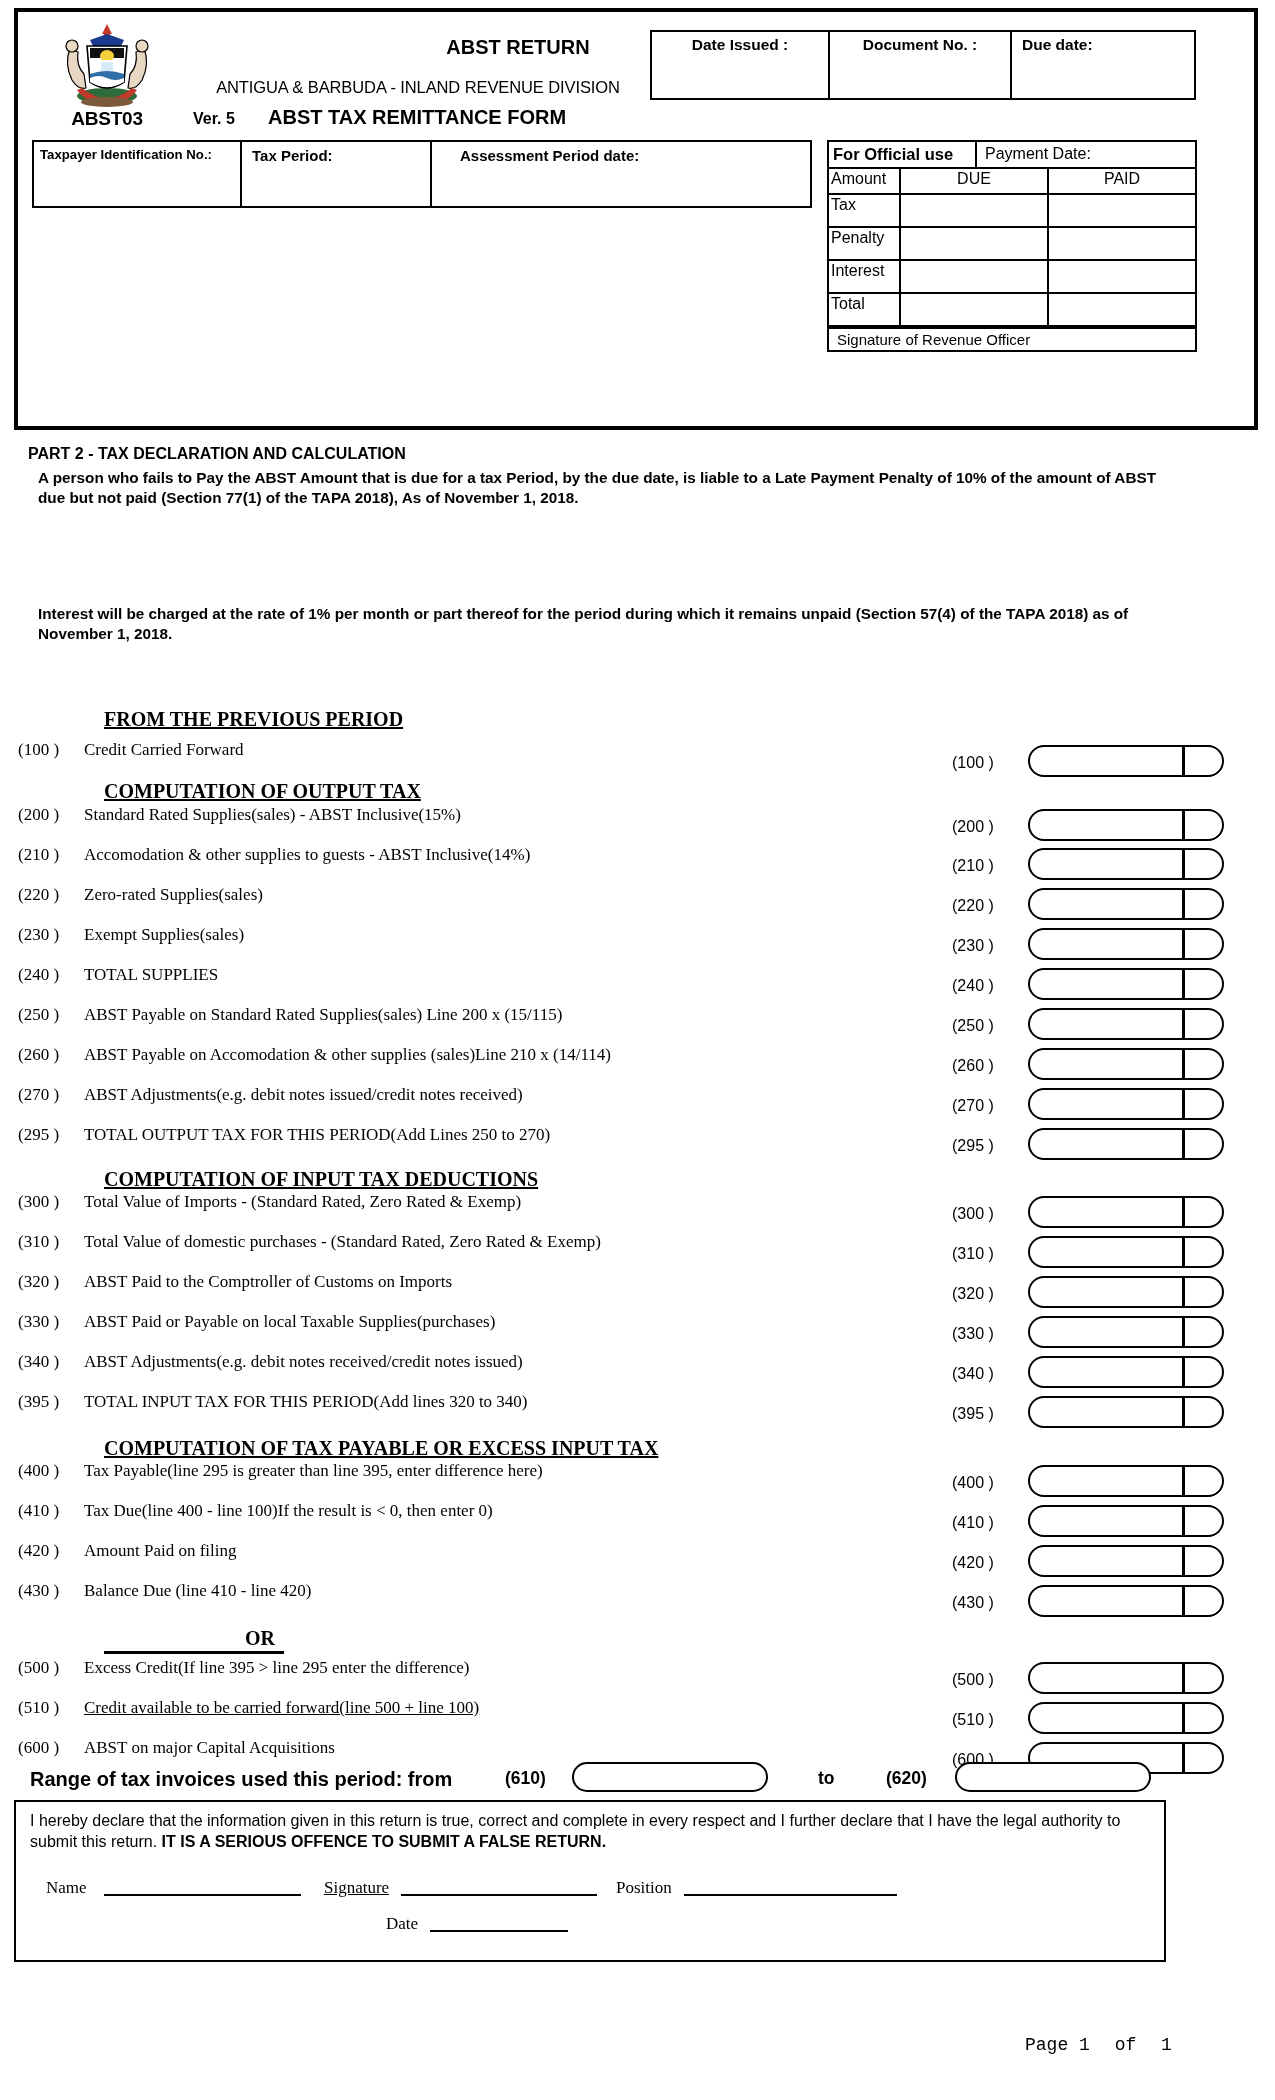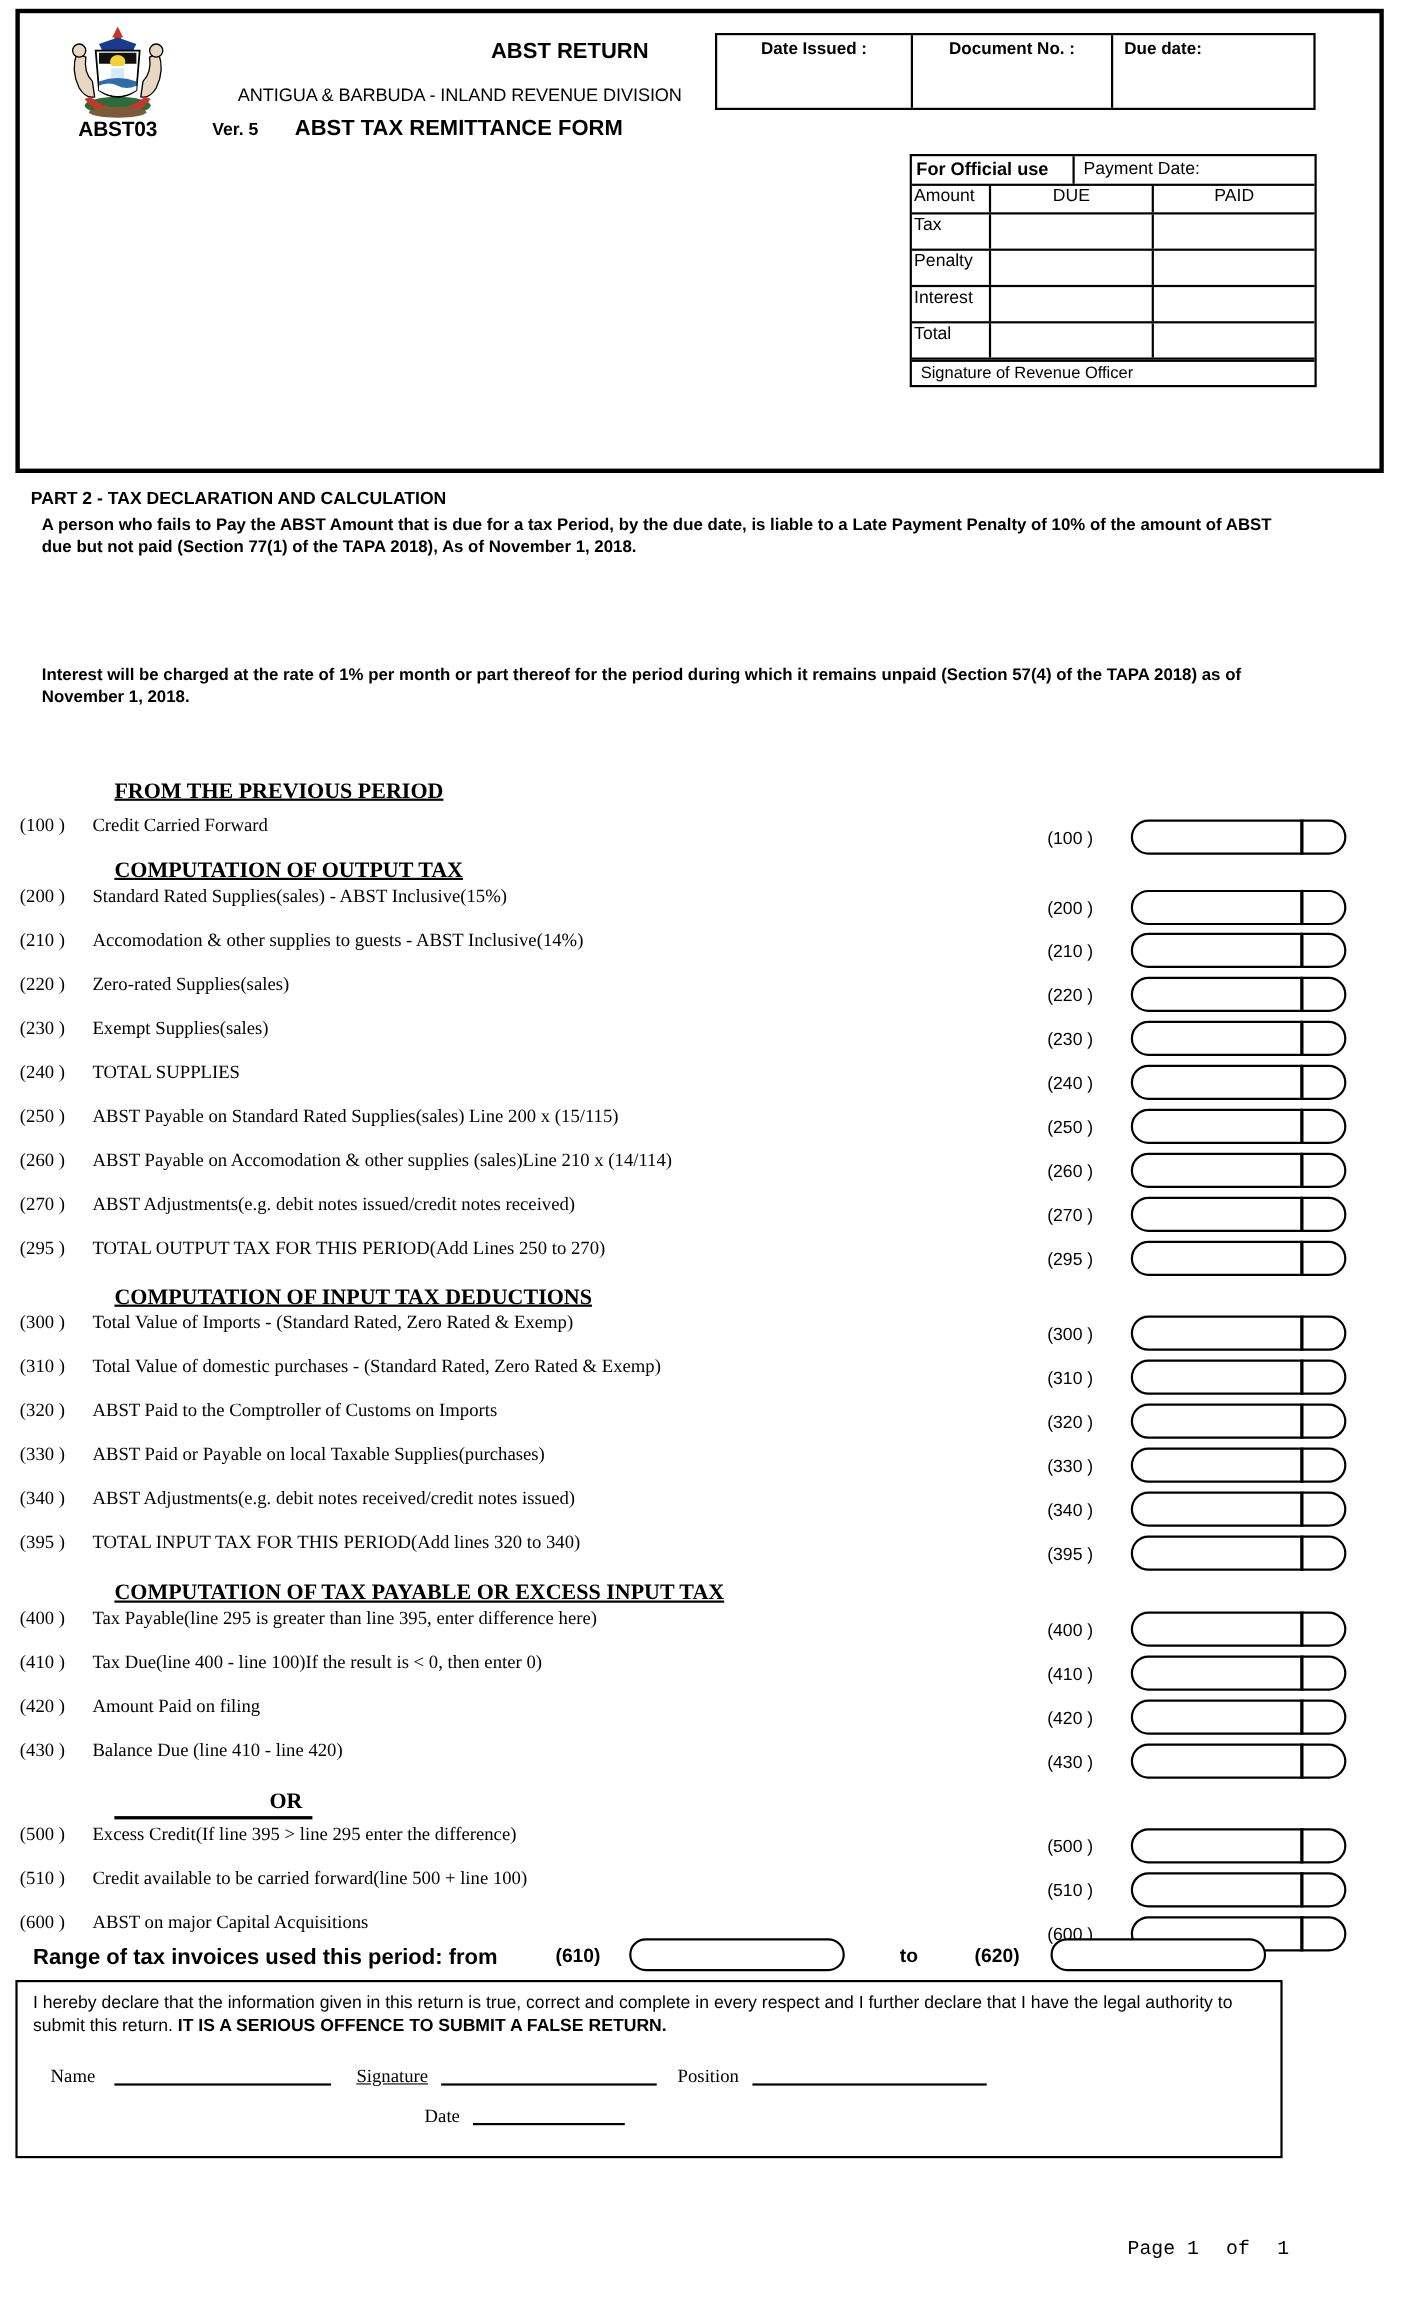--- a/index.html
+++ b/index.html
@@ -399,20 +399,31 @@
         <span>Date Issued :</span>
       </div>
       <div class="issue-cell c2">
         <span>Document No. :</span>
       </div>
       <div class="issue-cell c3">
         <span>Due date:</span>
       </div>
     </div>
 
+    <div class="tp-table">
+      <div class="tp-cell a">
+        <span>Taxpayer Identification No.:</span>
+      </div>
+      <div class="tp-cell b">
+        <span>Tax Period:</span>
+      </div>
+      <div class="tp-cell c">
+        <span>Assessment Period date:</span>
+      </div>
+    </div>
 
     <div class="official">
       <div class="off-row">
         <div class="off-c off-title">For Official use</div>
         <div class="off-c off-paydate">
           <span>Payment Date:</span>
         </div>
       </div>
       <div class="off-row amt">
         <div class="off-c off-lbl">Amount</div>
@@ -514,21 +525,21 @@
   <div class="li-code" style="top:1581px;">(430 )</div>
   <div class="li-label" style="top:1581px;">Balance Due (line 410 - line 420)</div>
 
   <div class="or-label">OR</div>
   <div class="or-rule"></div>
 
   <div class="li-code" style="top:1658px;">(500 )</div>
   <div class="li-label" style="top:1658px;">Excess Credit(If line 395 &gt; line 295 enter the difference)</div>
 
   <div class="li-code" style="top:1698px;">(510 )</div>
-  <div class="li-label" style="top:1698px;">Credit available to be carried forward(line 500 + line 100)</div>
+  <div class="li-label" style="top:1698px;text-decoration:underline;">Credit available to be carried forward(line 500 + line 100)</div>
 
   <div class="li-code" style="top:1738px;">(600 )</div>
   <div class="li-label" style="top:1738px;">ABST on major Capital Acquisitions</div>
 
   <div class="bx-code" style="top:754px;">(100 )</div>
   <div class="amount-box" style="top:745px;">
       <span class="divider"></span>
     </div>
 
   <div class="bx-code" style="top:818px;">(200 )</div>

